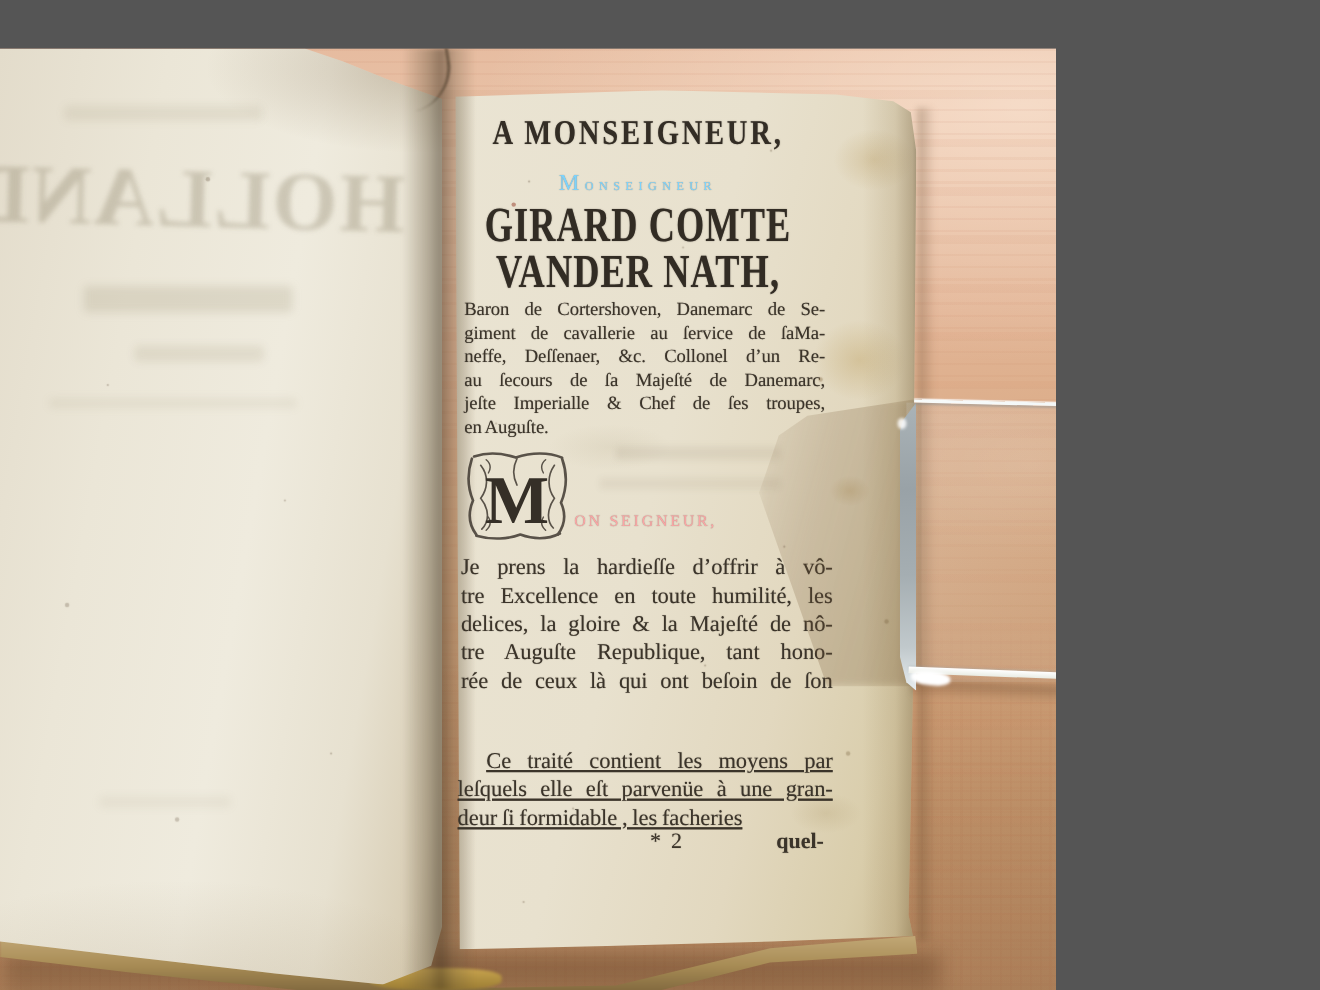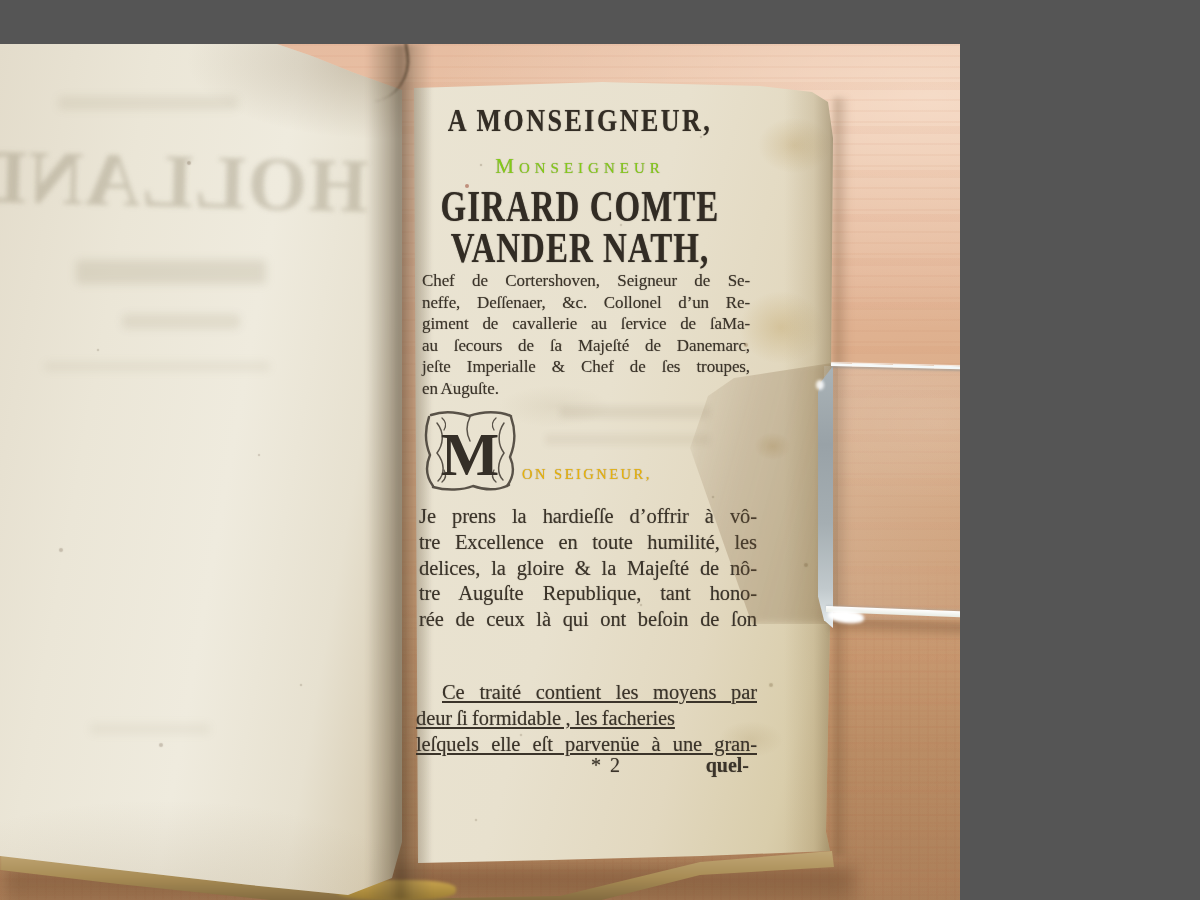--- a/index.html
+++ b/index.html
@@ -83,37 +83,37 @@
     filter:blur(2px);}
   .gutter-top{position:absolute;left:356px;top:-6px;width:52px;height:62px;
     border-right:3px solid rgba(56,44,28,.55);border-bottom-right-radius:42px;
     transform:rotate(-9deg);filter:blur(1.2px);}
 
   
   .text-layer{position:absolute;left:400px;top:36px;width:436px;height:790px;
     color:#3b342a;}
   .text-layer .ctr{position:absolute;left:0;width:360px;text-align:center;white-space:nowrap;}
   .h1{top:26px;font-size:26px;font-weight:bold;letter-spacing:2.5px;transform:scaleY(1.22);color:#332d25;text-shadow:0 0 1px rgba(51,45,37,.55);}
-  .h2{top:74px;font-size:15px;letter-spacing:5px;color:#84cc16;text-shadow:0 0 1px rgba(58,51,42,.5);}
+  .h2{top:74px;font-size:11px;letter-spacing:5px;color:#7dd3fc;text-shadow:0 0 1px rgba(58,51,42,.5);}
   .h2::first-letter{font-size:21px;}
   .t1{top:108px;font-size:33px;font-weight:bold;letter-spacing:1px;transform:scaleY(1.35);color:#322c24;text-shadow:0 0 1px rgba(50,44,36,.6);}
   .t2{top:150px;font-size:33px;font-weight:bold;letter-spacing:1px;transform:scaleY(1.3);color:#322c24;text-shadow:0 0 1px rgba(50,44,36,.6);}
 
   .line{white-space:nowrap;text-align:justify;text-align-last:justify;overflow:visible;}
   .line.nj{text-align-last:left;}
   .ded{position:absolute;left:22px;top:190px;width:328px;font-size:17px;line-height:21.6px;
        letter-spacing:-.1px;word-spacing:-.5px;text-shadow:0 0 1px rgba(59,52,42,.5);}
   .p1{position:absolute;left:19px;top:424px;width:338px;font-size:20.5px;line-height:25.8px;
       letter-spacing:-.1px;word-spacing:-.6px;text-shadow:0 0 1px rgba(59,52,42,.5);}
   .p2{position:absolute;left:16px;top:600px;width:341px;font-size:20.5px;line-height:25.8px;
       letter-spacing:-.1px;word-spacing:-.6px;text-shadow:0 0 1px rgba(59,52,42,.5);text-decoration:underline;}
   .p2 .indent{padding-left:26px;}
   .dropcap{position:absolute;left:22px;top:328px;width:96px;height:86px;}
   .oncap{position:absolute;left:122px;top:386px;font-size:14.5px;letter-spacing:2.5px;
-         color:#eab308;white-space:nowrap;text-shadow:0 0 1px rgba(58,51,42,.5);}
+         color:#fca5a5;white-space:nowrap;text-shadow:0 0 1px rgba(58,51,42,.5);}
   .sigrow{position:absolute;left:19px;top:674px;width:338px;display:flex;align-items:flex-start;
           font-size:20px;text-shadow:0 0 1px rgba(59,52,42,.5);}
   .sigmark{margin-left:172px;letter-spacing:2px;}
   .catchword{margin-left:auto;margin-right:8px;font-weight:bold;}
 
   
   .rp-ghost{position:absolute;background:rgba(140,125,95,.12);filter:blur(3px);border-radius:3px;}
   .rg1{left:560px;top:362px;width:150px;height:12px;}
   .rg2{left:545px;top:390px;width:165px;height:11px;opacity:.8;}
 
@@ -196,23 +196,23 @@
     <div class="rp-ghost rg2"></div>
 
     <div class="text-layer">
 
       <div class="ctr h1">A MONSEIGNEUR,</div>
       <div class="ctr h2">MONSEIGNEUR</div>
       <div class="ctr t1">GIRARD COMTE</div>
       <div class="ctr t2">VANDER NATH,</div>
 
       <div class="ded">
-        <div class="line">Chef de Cortershoven, Seigneur de Se-</div>
+        <div class="line">Baron de Cortershoven, Danemarc de Se-</div>
+        <div class="line">giment de cavallerie au ſervice de ſaMa-</div>
         <div class="line">neffe, Deſſenaer, &amp;c. Collonel d’un Re-</div>
-        <div class="line">giment de cavallerie au ſervice de ſaMa-</div>
         <div class="line">au ſecours de ſa Majeſté de Danemarc,</div>
         <div class="line">jeſte Imperialle &amp; Chef de ſes troupes,</div>
         <div class="line nj">en Auguſte.</div>
       </div>
 
       <div class="dropcap">
         <svg width="96" height="86" viewBox="0 0 96 86">
           <g stroke="#3a332b" fill="none" stroke-width="2.4" opacity=".82" stroke-linecap="round">
             <path d="M7 9 C 3 21 3 35 8 47 C 3 59 5 70 11 78"></path>
             <path d="M89 9 C 94 23 93 37 88 49 C 93 60 91 70 85 78"></path>
@@ -231,22 +231,22 @@
       <div class="p1">
         <div class="line">Je prens la hardieſſe d’offrir à vô-</div>
         <div class="line">tre Excellence en toute humilité, les</div>
         <div class="line">delices, la gloire &amp; la Majeſté de nô-</div>
         <div class="line">tre Auguſte Republique, tant hono-</div>
         <div class="line">rée de ceux là qui ont beſoin de ſon</div>
       </div>
 
       <div class="p2">
         <div class="line indent">Ce traité contient les moyens par</div>
+        <div class="line">leſquels elle eſt parvenüe à une gran-</div>
         <div class="line nj">deur ſi formidable , les facheries</div>
-        <div class="line">leſquels elle eſt parvenüe à une gran-</div>
       </div>
 
       <div class="sigrow">
         <span class="sigmark">* 2</span>
         <span class="catchword">quel-</span>
       </div>
 
     </div>
 
     <div class="acrylic-page-shadow"></div>

